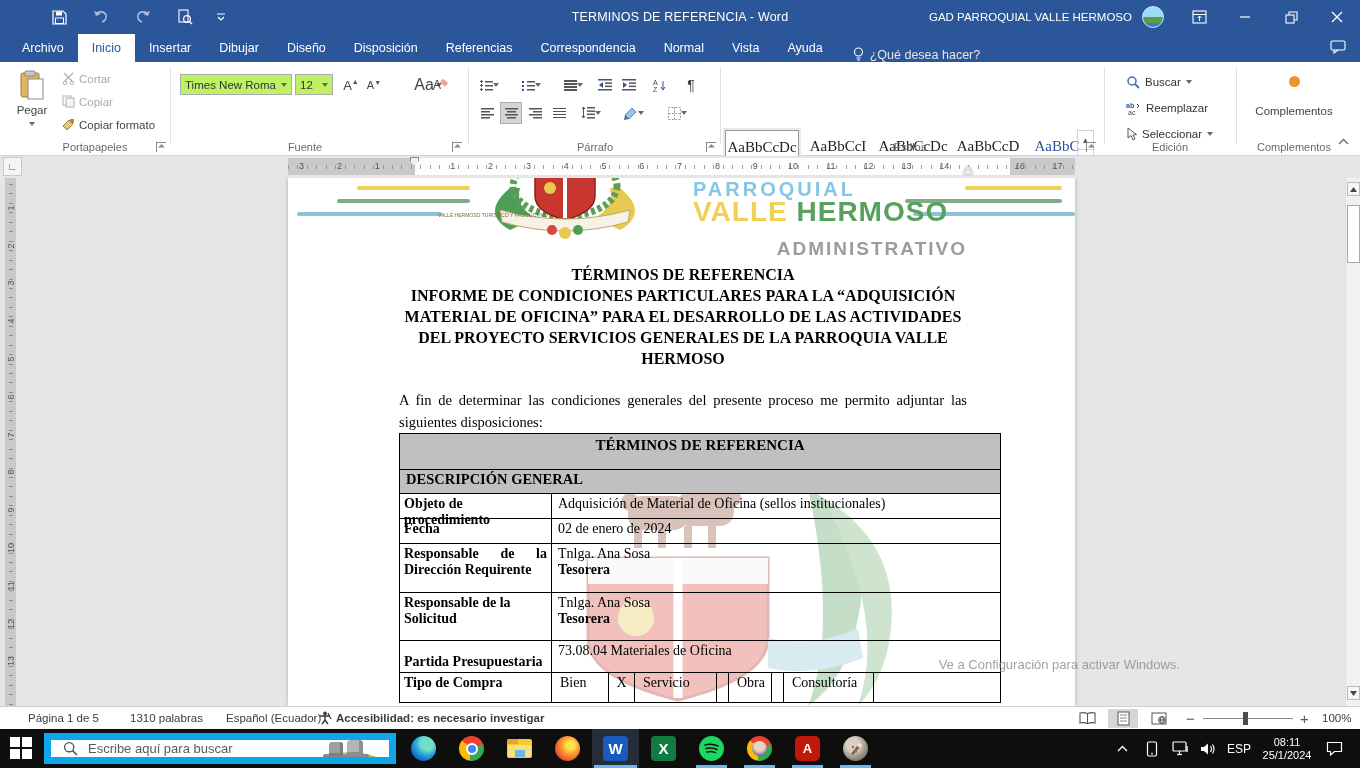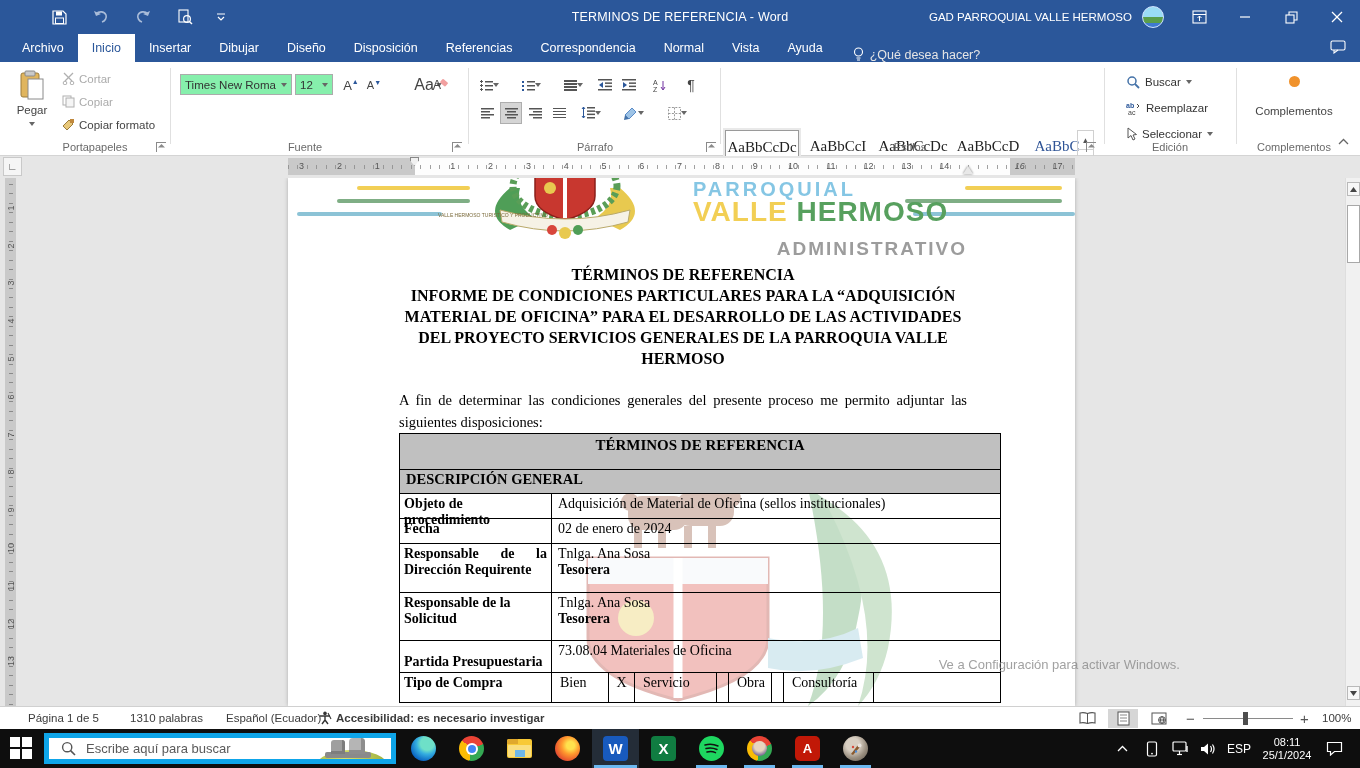--- a/index.html
+++ b/index.html
@@ -24,21 +24,21 @@
   #feedback-icon { position:absolute; right:14px; top:40px; }
 
   
   #ribbon { position:absolute; left:0; top:62px; width:1360px; height:94px; background:#fff; border-bottom:1px solid #d4d4d4; font-size:11.5px; color:#444; }
   .gsep { position:absolute; top:6px; height:76px; width:1px; background:#e0e0e0; }
   .glabel { position:absolute; top:79px; font-size:11px; color:#6a6a6a; text-align:center; }
   .launcher { position:absolute; top:80px; width:10px; height:10px; border-left:1px solid #8a8a8a; border-top:1px solid #8a8a8a; }
   .launcher::after { content:""; position:absolute; left:2px; top:2px; width:0; height:0; border-left:5px solid #8a8a8a; border-bottom:5px solid transparent; transform:rotate(45deg); }
   .rbtn { position:absolute; display:flex; align-items:center; gap:4px; }
   .grayed { color:#ababab; }
-  .combo { position:absolute; height:21px; border:1px solid #ababab; background:#86efac; display:flex; align-items:center; padding:8px 4px; font-size:11.5px; color:#333;justify-content:space-between; }
+  .combo { position:absolute; height:21px; border:1px solid #ababab; background:#bef264; display:flex; align-items:center; padding:8px 4px; font-size:11.5px; color:#333;justify-content:space-between; }
   .combo .dd { margin-left:auto; }
   .dd { width:0; height:0; border-left:3.5px solid transparent; border-right:3.5px solid transparent; border-top:4px solid #666; display:inline-block; }
   .fmt { position:absolute; top:104px; height:22px; min-width:22px; display:flex; align-items:center; justify-content:center; font-family:"Liberation Serif",serif; font-size:14px; color:#333; }
   .fmt.on { background:#d5d5d5; border:1px solid #aeaeae; }
   .bars { display:inline-block; width:13px; height:11px; }
   .b-left   { background:linear-gradient(#555 0 0) 0 0/13px 1.5px no-repeat, linear-gradient(#555 0 0) 0 3px/9px 1.5px no-repeat, linear-gradient(#555 0 0) 0 6px/13px 1.5px no-repeat, linear-gradient(#555 0 0) 0 9px/9px 1.5px no-repeat; }
   .b-center { background:linear-gradient(#555 0 0) 0 0/13px 1.5px no-repeat, linear-gradient(#555 0 0) 2px 3px/9px 1.5px no-repeat, linear-gradient(#555 0 0) 0 6px/13px 1.5px no-repeat, linear-gradient(#555 0 0) 2px 9px/9px 1.5px no-repeat; }
   .b-right  { background:linear-gradient(#555 0 0) 0 0/13px 1.5px no-repeat, linear-gradient(#555 0 0) 4px 3px/9px 1.5px no-repeat, linear-gradient(#555 0 0) 0 6px/13px 1.5px no-repeat, linear-gradient(#555 0 0) 4px 9px/9px 1.5px no-repeat; }
   .b-just   { background:repeating-linear-gradient(#555 0 1.5px, transparent 1.5px 3px); }
   .ibtn { position:absolute; width:22px; height:22px; display:flex; align-items:center; justify-content:center; }
@@ -111,21 +111,21 @@
   .sb-item { position:absolute; top:0; height:22px; display:flex; align-items:center; gap:4px; }
   .viewic { position:absolute; top:2px; width:30px; height:19px; display:flex; align-items:center; justify-content:center; }
   .viewic.on { background:#d6d6d6; }
   #zoomtrack { position:absolute; left:1203px; top:11px; width:90px; height:1px; background:#8a8a8a; }
   #zoomthumb { position:absolute; left:1243px; top:5px; width:5px; height:13px; background:#4d4d4d; }
 
   
   #taskbar { position:absolute; left:0; top:729px; width:1360px; height:39px; background:#0e0e0e; color:#fff; }
   #startbtn { position:absolute; left:10px; top:8px; width:24px; height:24px; display:grid; grid-template-columns:10px 10px; grid-template-rows:10px 10px; gap:2px; }
   #startbtn div { background:#fff; }
-  #searchbox { position:absolute; left:44px; top:4px; width:352px; height:31px; background:#fff; border:5px solid #0ea5e9; display:flex; align-items:center; color:#5a5a5a; font-size:13px; overflow:hidden; }
+  #searchbox { position:absolute; left:44px; top:4px; width:352px; height:31px; background:#fff; border:7px solid #0ea5e9; display:flex; align-items:center; color:#5a5a5a; font-size:13px; overflow:hidden; }
   #searchbox .mag { margin:0 10px 0 12px; }
   #search-img { position:absolute; right:0; top:0; width:78px; height:31px; overflow:hidden; }
   #search-img .mound { position:absolute; left:4px; top:12px; width:70px; height:30px; border-radius:50%; background:radial-gradient(circle at 40% 30%, #d8e06a, #96a93c); }
   #search-img .arch1 { position:absolute; left:18px; top:2px; width:14px; height:14px; background:#9f9f9f; border-radius:3px 3px 0 0; box-shadow:inset -3px -3px 0 #7d7d7d; }
   #search-img .arch2 { position:absolute; left:36px; top:0px; width:16px; height:16px; background:#b5b5b5; border-radius:4px 4px 0 0; box-shadow:inset -4px -4px 0 #8d8d8d; }
   #search-img .base { position:absolute; left:12px; top:14px; width:46px; height:6px; background:#8a8a8a; border-radius:2px; }
   .tslot { position:absolute; top:0; width:47px; height:39px; display:flex; align-items:center; justify-content:center; }
   .tslot.active { background:rgba(120,160,210,.22); }
   .runline { position:absolute; bottom:0; left:8px; right:8px; height:3px; background:#6cb8f0; }
   .runline.wide { left:2px; right:2px; }

